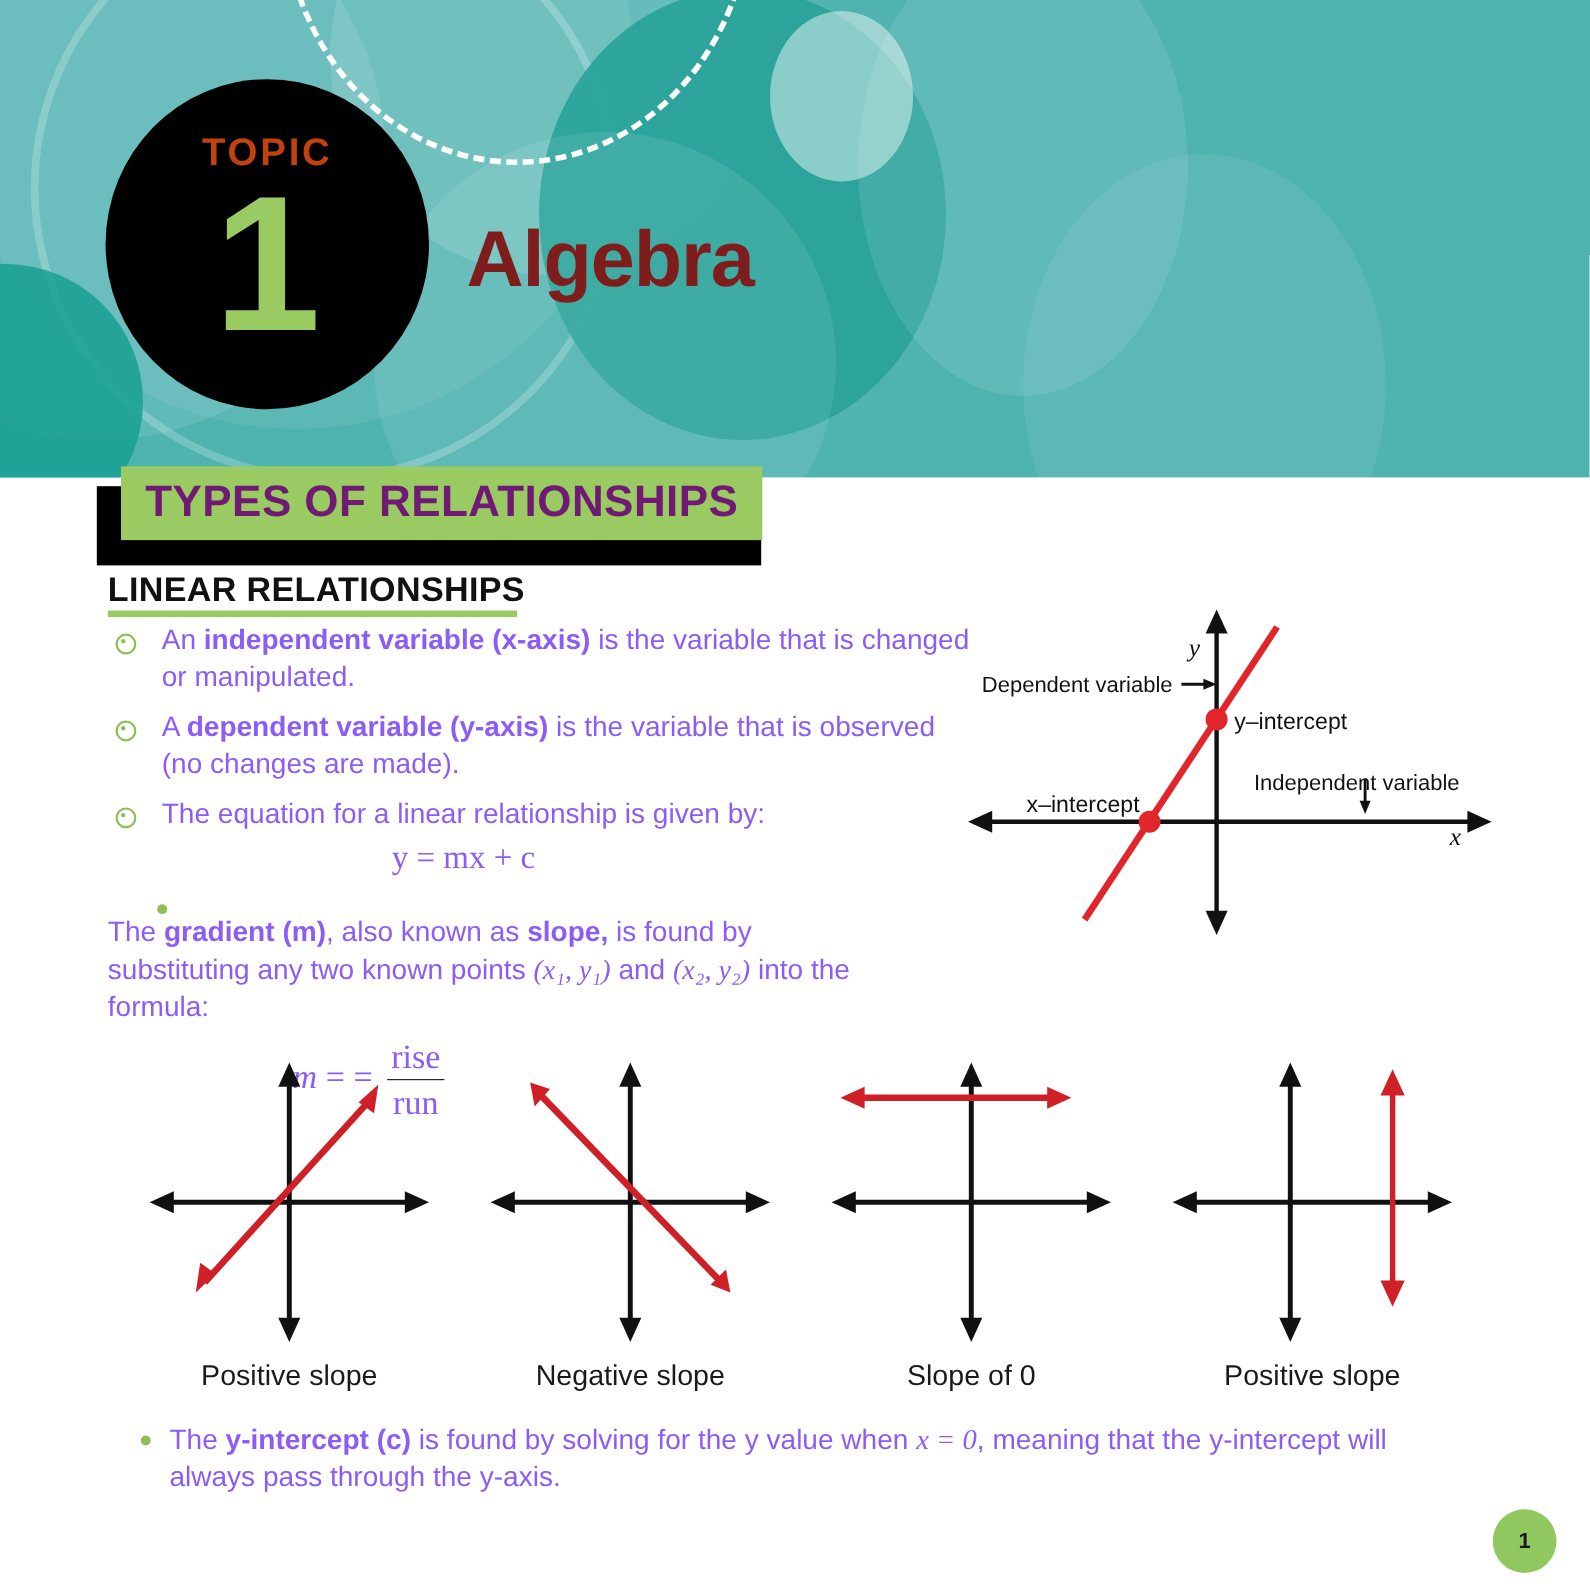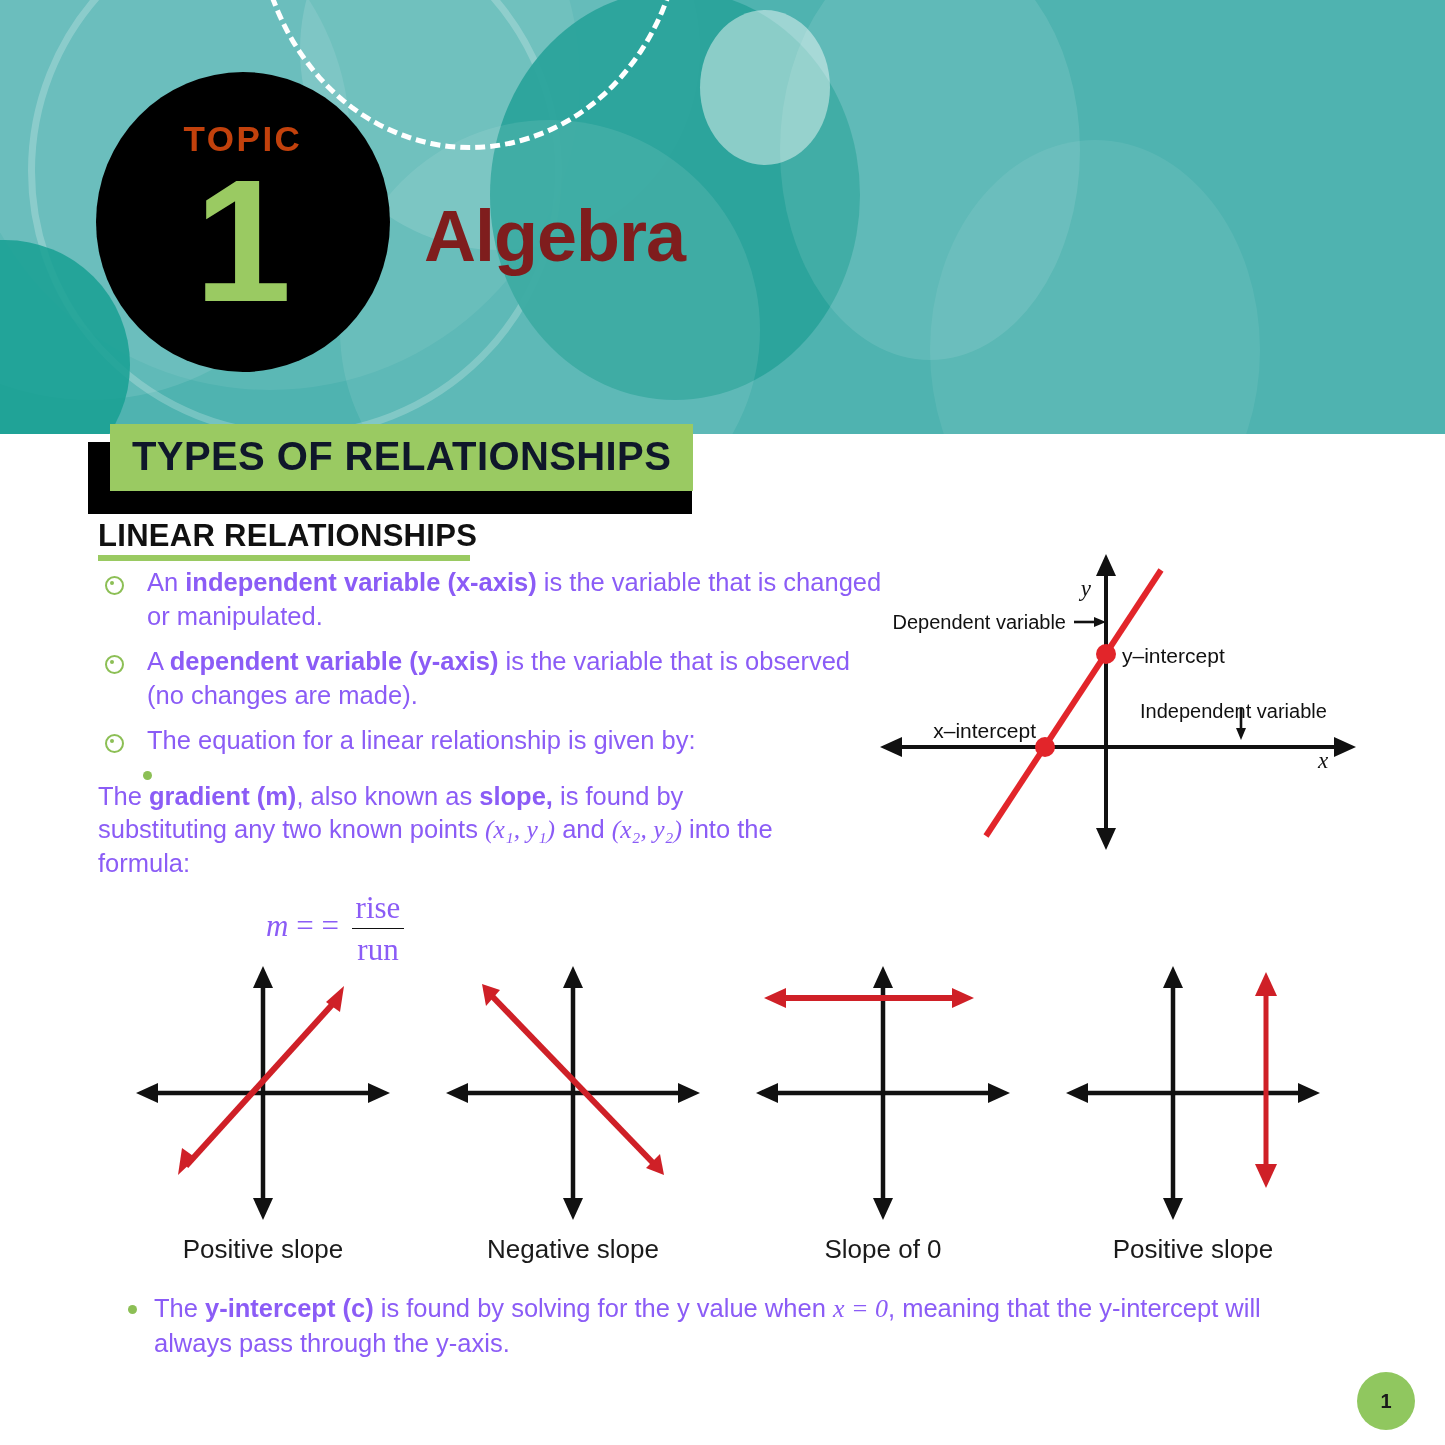--- a/index.html
+++ b/index.html
@@ -23,21 +23,21 @@
 
   .algebra-title{position:absolute;left:424px;top:195px;z-index:22;
                  font-size:72px;font-weight:bold;color:#7f1d1d;
                  letter-spacing:-1px;font-family:"Liberation Sans",sans-serif;}
 
   
   .banner-wrap{position:absolute;left:88px;top:424px;z-index:30;}
   .banner-shadow{position:absolute;left:0;top:18px;width:604px;height:72px;background:#000;}
   .banner{position:absolute;left:22px;top:0;background:#9aca62;
           padding:10px 22px 12px 22px;}
-  .banner-text{font-size:40px;font-weight:bold;color:#0f172a;letter-spacing:0.4px;
+  .banner-text{font-size:40px;font-weight:bold;color:#701a75;letter-spacing:0.4px;
                font-family:"Liberation Sans",sans-serif;white-space:nowrap;}
 
   
   .section-head{position:absolute;left:98px;top:518px;}
   .section-head .t{font-size:31px;font-weight:bold;letter-spacing:0.3px;color:#111;}
   .section-head .rule{height:6px;background:#9aca62;margin-top:1px;width:372px;}
 
   .content{position:absolute;left:98px;top:566px;width:790px;}
   .li{display:flex;align-items:flex-start;margin-bottom:11px;}
   .bullet-ring{flex:0 0 auto;width:15px;height:15px;border-radius:50%;
@@ -127,20 +127,21 @@
     <div class="bullet-ring"></div>
     <div class="ptxt">
       <span>A </span><b>dependent variable (y-axis)</b><span> is the variable that is observed (no changes are made).</span>
     </div>
   </div>
 
   <div class="li" style="margin-bottom:0;">
     <div class="bullet-ring"></div>
     <div class="ptxt">
       <span>The equation for a linear relationship is given by:</span>
+      <div class="eq eq-center">y = mx + c</div>
     </div>
   </div>
 
   <div class="li" style="margin-bottom:0;flex-direction:column;">
     <div class="bullet-dot"></div>
     <div class="ptxt" style="width:712px;">
       <span>The </span><b><span>gradient (m)</span></b><span>, also known as </span><b>slope,</b><span> is found by substituting any two known points </span><span class="mi">(x₁, y₁)</span><span> and </span><span class="mi">(x₂, y₂)</span><span> into the formula:</span>
 
       <div class="formula-block">
         <span class="mi">m</span>

